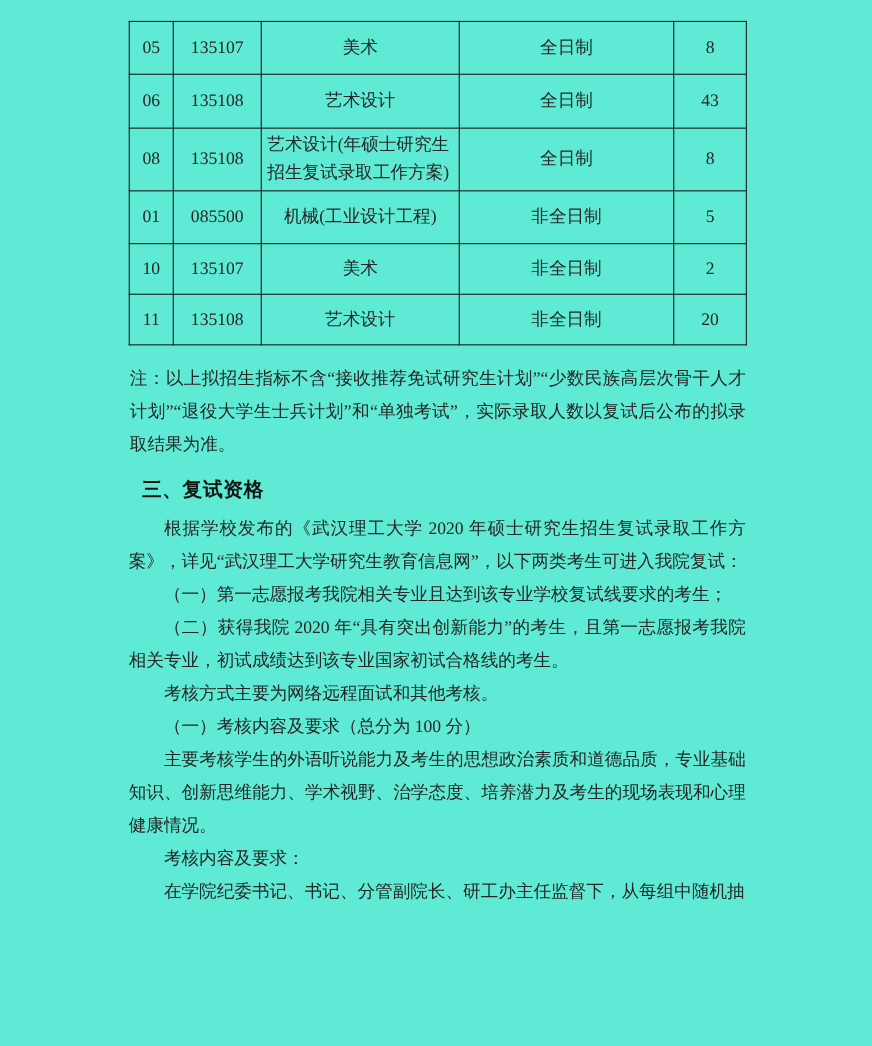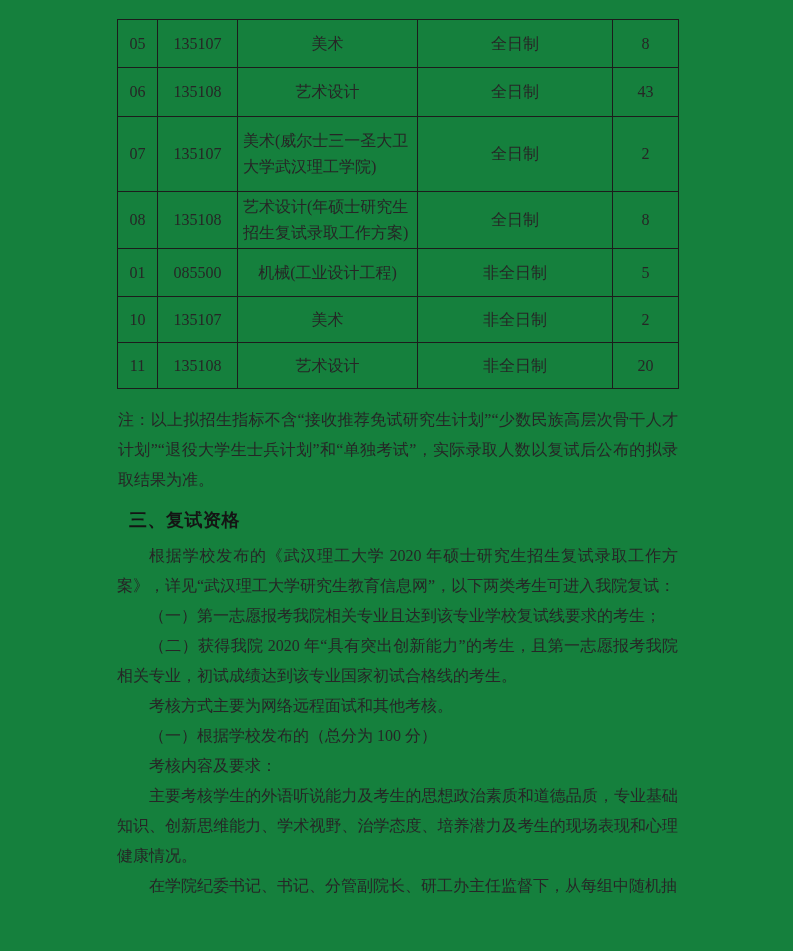--- a/index.html
+++ b/index.html
@@ -4,21 +4,21 @@
 <style>
   html, body {
     margin: 0;
     padding: 0;
     background: #ffffff;
   }
   .page {
     position: relative;
     width: 793px;
     height: 951px;
-    background: #15803d;
+    background: #5eead4;
     overflow: hidden;
     font-family: "Liberation Serif", "DejaVu Serif", serif;
     color: #262626;
   }
   .content {
     position: absolute;
     left: 117px;
     top: 19px;
     width: 561px;
   }
@@ -94,27 +94,20 @@
           <td class="col-mode">全日制</td>
           <td class="col-quota">8</td>
         </tr>
         <tr class="r1">
           <td class="col-no">06</td>
           <td class="col-code">135108</td>
           <td class="col-major">艺术设计</td>
           <td class="col-mode">全日制</td>
           <td class="col-quota">43</td>
         </tr>
-        <tr class="r2">
-          <td class="col-no">07</td>
-          <td class="col-code">135107</td>
-          <td class="col-major long">美术(威尔士三一圣大卫大学武汉理工学院)</td>
-          <td class="col-mode">全日制</td>
-          <td class="col-quota">2</td>
-        </tr>
         <tr class="r3">
           <td class="col-no">08</td>
           <td class="col-code">135108</td>
           <td class="col-major long">艺术设计(年硕士研究生招生复试录取工作方案)</td>
           <td class="col-mode">全日制</td>
           <td class="col-quota">8</td>
         </tr>
         <tr class="r4">
           <td class="col-no">01</td>
           <td class="col-code">085500</td>
@@ -140,19 +133,19 @@
     </table>
 
     <p class="note">注：以上拟招生指标不含“接收推荐免试研究生计划”“少数民族高层次骨干人才计划”“退役大学生士兵计划”和“单独考试”，实际录取人数以复试后公布的拟录取结果为准。</p>
 
     <h3 class="sec-heading">三、复试资格</h3>
     <p class="para">根据学校发布的《武汉理工大学 2020 年硕士研究生招生复试录取工作方案》，详见“武汉理工大学研究生教育信息网”，以下两类考生可进入我院复试：</p>
     <p class="para">（一）第一志愿报考我院相关专业且达到该专业学校复试线要求的考生；</p>
     <p class="para">（二）获得我院 2020 年“具有突出创新能力”的考生，且第一志愿报考我院相关专业，初试成绩达到该专业国家初试合格线的考生。</p>
 
     <p class="para">考核方式主要为网络远程面试和其他考核。</p>
-    <p class="para">（一）根据学校发布的（总分为 100 分）</p>
+    <p class="para">（一）考核内容及要求（总分为 100 分）</p>
+    <p class="para">主要考核学生的外语听说能力及考生的思想政治素质和道德品质，专业基础知识、创新思维能力、学术视野、治学态度、培养潜力及考生的现场表现和心理健康情况。</p>
     <p class="para">考核内容及要求：</p>
-    <p class="para">主要考核学生的外语听说能力及考生的思想政治素质和道德品质，专业基础知识、创新思维能力、学术视野、治学态度、培养潜力及考生的现场表现和心理健康情况。</p>
     <p class="para">在学院纪委书记、书记、分管副院长、研工办主任监督下，从每组中随机抽</p>
 
   </div>
 </div>
 
 </body></html>

